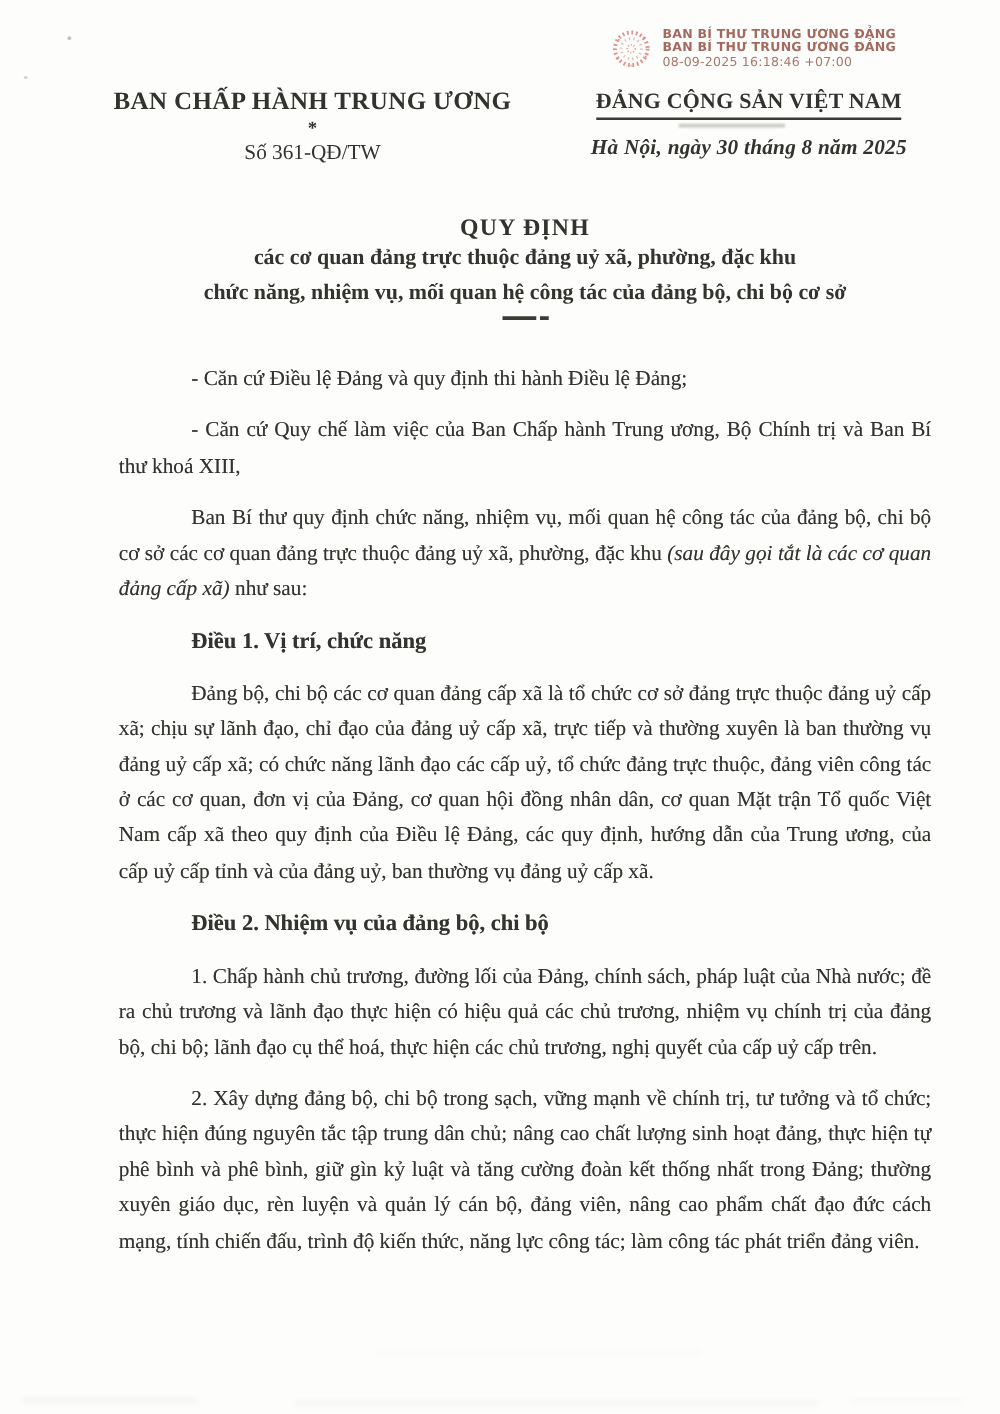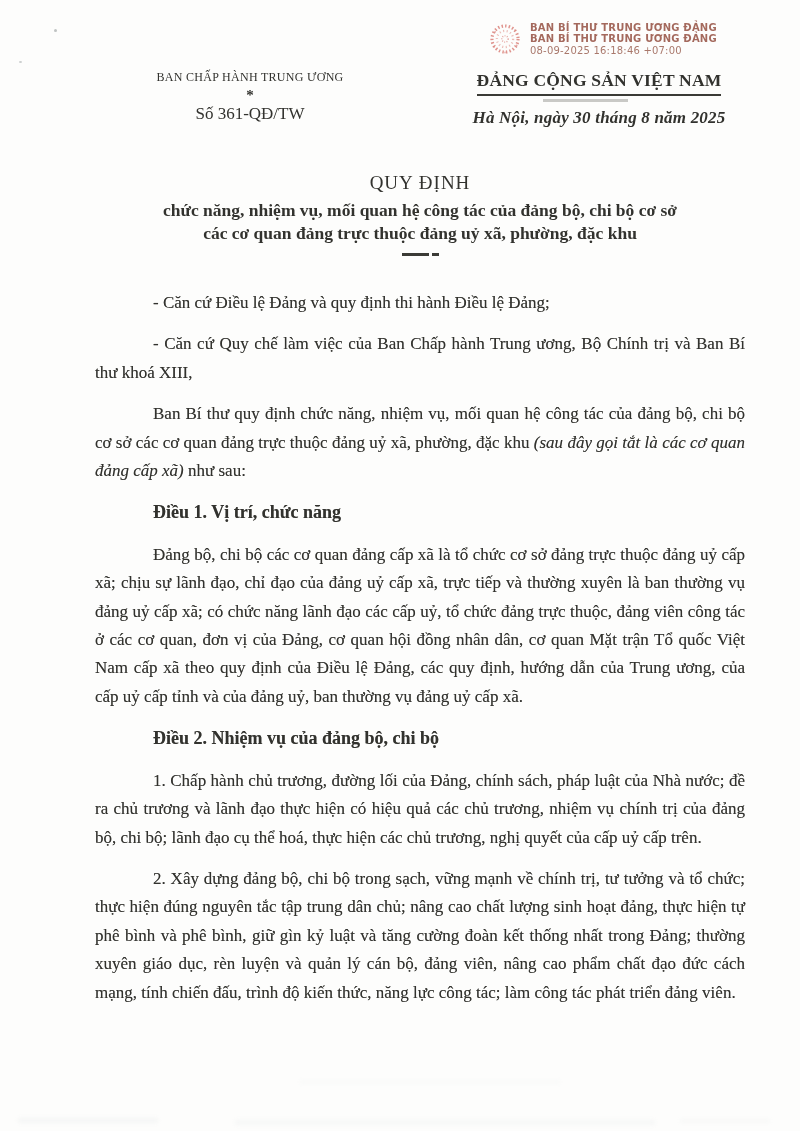--- a/index.html
+++ b/index.html
@@ -25,21 +25,21 @@
     color:#9b5a4c;font-weight:bold;letter-spacing:.2px;
     opacity:.9;
   }
   .stamp-lines .ts{font-weight:normal;color:#a06a5c;}
 
   
   .hdr-left{
     position:absolute;left:83px;top:70px;width:334px;
     text-align:center;
   }
-  .hdr-left .org{font-size:12px;font-weight:normal;letter-spacing:.3px;}
+  .hdr-left .org{font-size:20px;font-weight:bold;letter-spacing:.3px;}
   .hdr-left .star{font-size:15px;font-weight:bold;line-height:14px;margin-top:3px;}
   .hdr-left .docnum{font-size:17px;font-weight:normal;margin-top:2px;}
 
   .hdr-right{
     position:absolute;left:438px;top:70px;width:322px;
     text-align:center;
   }
   .hdr-right .org{
     display:inline-block;
     font-size:17.5px;font-weight:bold;letter-spacing:.2px;
@@ -52,21 +52,21 @@
   .hdr-right .date{
     font-size:17px;font-weight:bold;font-style:italic;
     margin-top:12px;letter-spacing:.2px;
   }
 
   
   .docbody{
     position:absolute;left:95px;top:172px;width:650px;
   }
   .title{
-    text-align:center;font-size:19px;font-weight:normal;
+    text-align:center;font-size:19px;font-weight:bold;
     letter-spacing:1px;
   }
   .subtitle{
     text-align:center;font-size:17.5px;font-weight:bold;
     line-height:23px;
   }
   .subtitle.first{margin-top:5px;}
   .title-dash{
     text-align:center;margin:8px 0 32px 0;height:4px;
     line-height:0;
@@ -131,22 +131,22 @@
   </div>
 
   <div class="hdr-right">
     <div class="org">ĐẢNG CỘNG SẢN VIỆT NAM</div>
     <div class="underline-ghost"></div>
     <div class="date">Hà Nội, ngày 30 tháng 8 năm 2025</div>
   </div>
 
   <div class="docbody">
     <div class="title">QUY ĐỊNH</div>
+    <div class="subtitle">các cơ quan đảng trực thuộc đảng uỷ xã, phường, đặc khu</div>
     <div class="subtitle first">chức năng, nhiệm vụ, mối quan hệ công tác của đảng bộ, chi bộ cơ sở</div>
-    <div class="subtitle">các cơ quan đảng trực thuộc đảng uỷ xã, phường, đặc khu</div>
     <div class="title-dash"><span class="d1"></span><span class="d2"></span></div>
 
     <p class="para">- Căn cứ Điều lệ Đảng và quy định thi hành Điều lệ Đảng;</p>
     <p class="para">- Căn cứ Quy chế làm việc của Ban Chấp hành Trung ương, Bộ Chính trị và Ban Bí thư khoá XIII,</p>
 
     <p class="para"><span>Ban Bí thư quy định chức năng, nhiệm vụ, mối quan hệ công tác của đảng bộ, chi bộ cơ sở các cơ quan đảng trực thuộc đảng uỷ xã, phường, đặc khu </span><span class="it">(sau đây gọi tắt là các cơ quan đảng cấp xã)</span><span> như sau:</span></p>
 
     <p class="heading">Điều 1. Vị trí, chức năng</p>
     <p class="para">Đảng bộ, chi bộ các cơ quan đảng cấp xã là tổ chức cơ sở đảng trực thuộc đảng uỷ cấp xã; chịu sự lãnh đạo, chỉ đạo của đảng uỷ cấp xã, trực tiếp và thường xuyên là ban thường vụ đảng uỷ cấp xã; có chức năng lãnh đạo các cấp uỷ, tổ chức đảng trực thuộc, đảng viên công tác ở các cơ quan, đơn vị của Đảng, cơ quan hội đồng nhân dân, cơ quan Mặt trận Tổ quốc Việt Nam cấp xã theo quy định của Điều lệ Đảng, các quy định, hướng dẫn của Trung ương, của cấp uỷ cấp tỉnh và của đảng uỷ, ban thường vụ đảng uỷ cấp xã.</p>
 

